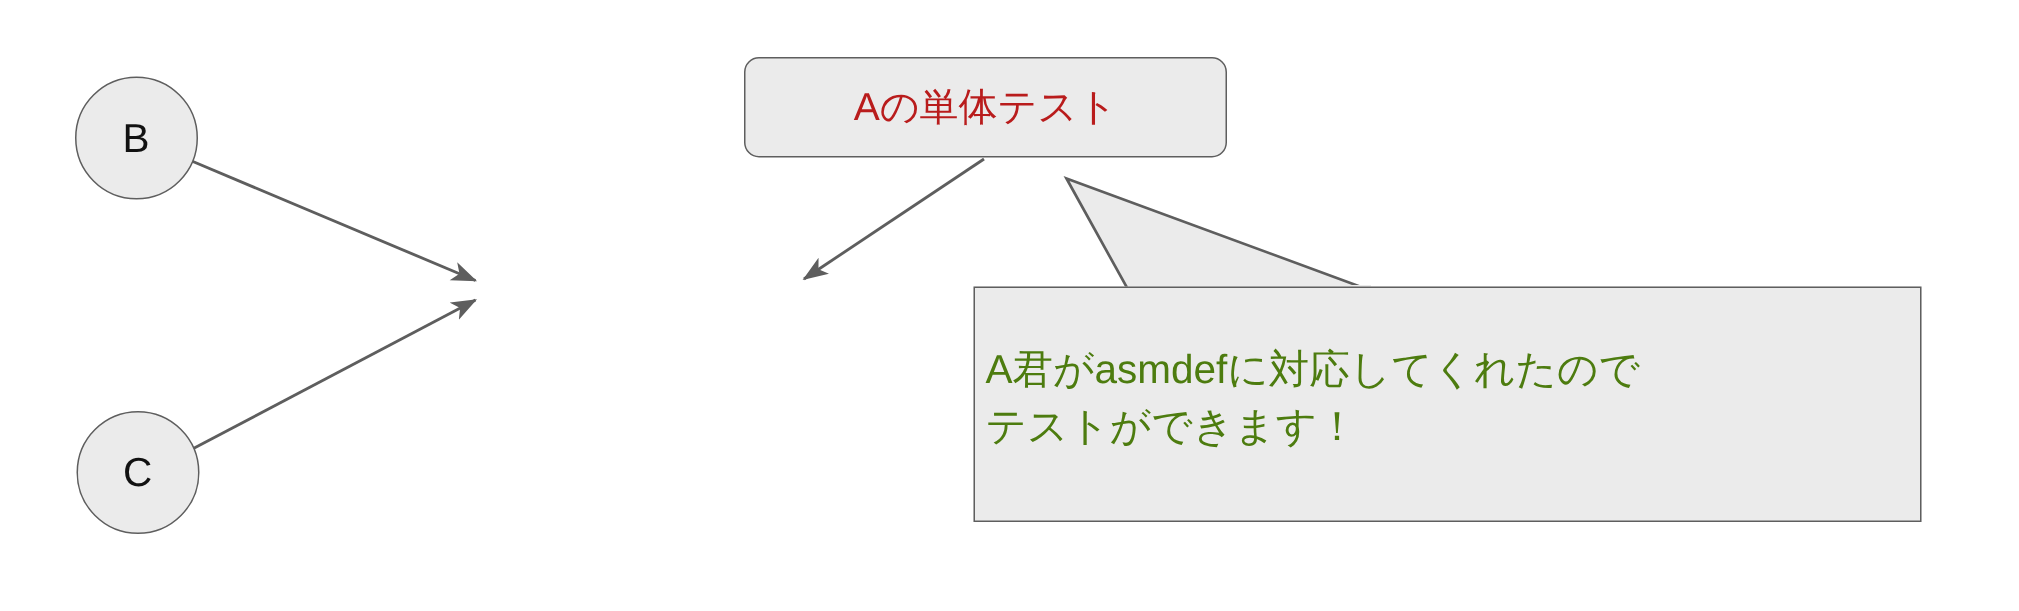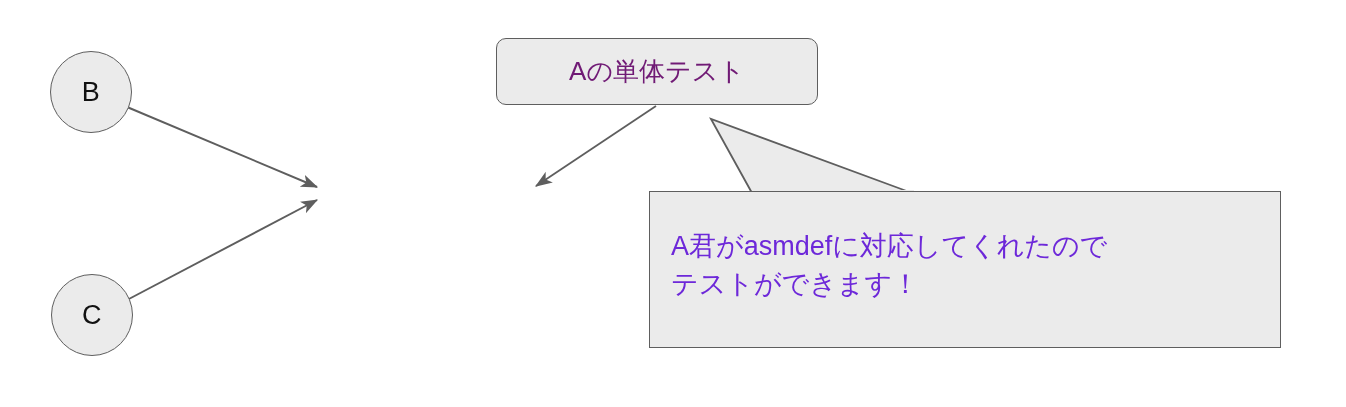--- a/index.html
+++ b/index.html
@@ -42,21 +42,21 @@
   }
   .node-rounded {
     position: absolute;
     background: #ebebeb;
     border: 1.8px solid #5e5e5e;
     box-sizing: border-box;
     display: flex;
     flex-direction: column;
     align-items: center;
     justify-content: center;
-    color: #701a75;
+    color: #b91c1c;
   }
   #node-a {
     left: 322px;
     top: 149px;
     width: 207px;
     height: 94px;
     border-radius: 14px;
   }
   #node-a .line-top {
     font-size: 19px;
@@ -90,26 +90,26 @@
     left: 0;
     top: 0;
     width: 100%;
     height: 100%;
     background: #ebebeb;
     border: 1.8px solid #5e5e5e;
     box-sizing: border-box;
   }
   #speech-bubble .bubble-text {
     position: absolute;
-    left: 22px;
+    left: 8px;
     top: 36px;
     right: 14px;
     font-size: 27px;
     line-height: 1.42;
-    color: #6d28d9;
+    color: #4d7c0f;
     white-space: pre-line;
   }
   #bubble-tail {
     position: absolute;
     left: 700px;
     top: 112px;
     width: 230px;
     height: 92px;
     overflow: visible;
   }

